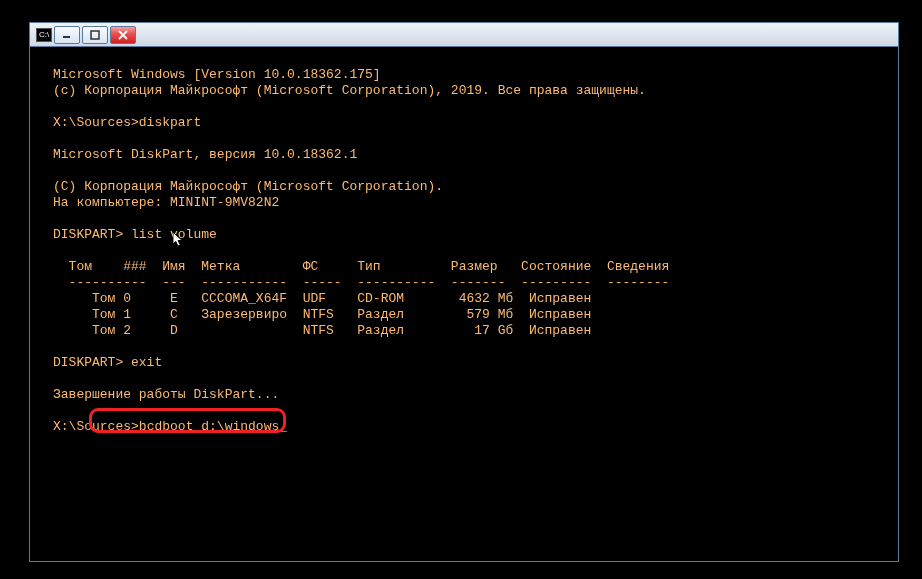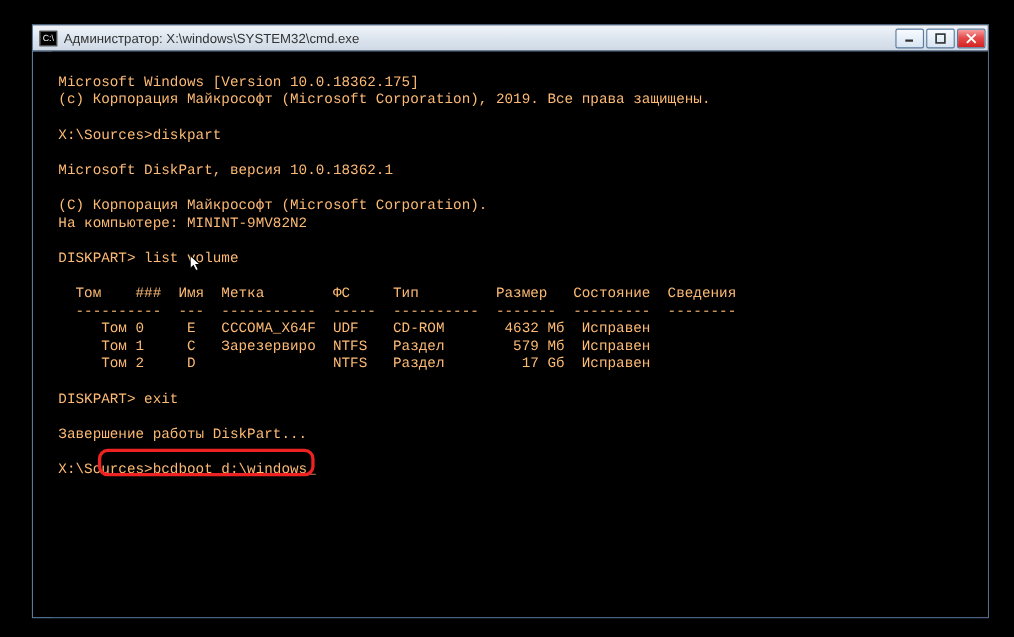--- a/index.html
+++ b/index.html
@@ -99,21 +99,20 @@
       display: inline-block;
       vertical-align: text-bottom;
     }
   </style>
 </head>
 <body>
 
 <div class="window">
   <div class="titlebar">
     <span class="titlebar-icon">C:\</span>
-    <span class="titlebar-text">Администратор: X:\windows\SYSTEM32\cmd.exe</span>
     <div class="titlebar-buttons">
       <div class="tbtn">
           <svg width="10" height="10" viewBox="0 0 10 10">
             <line x1="1" y1="7" x2="8" y2="7" stroke="#333" stroke-width="2"></line>
           </svg>
         </div>
       <div class="tbtn">
           <svg width="10" height="10" viewBox="0 0 10 10">
             <rect x="1" y="1" width="8" height="8" fill="none" stroke="#333" stroke-width="1.5"></rect>
           </svg>

